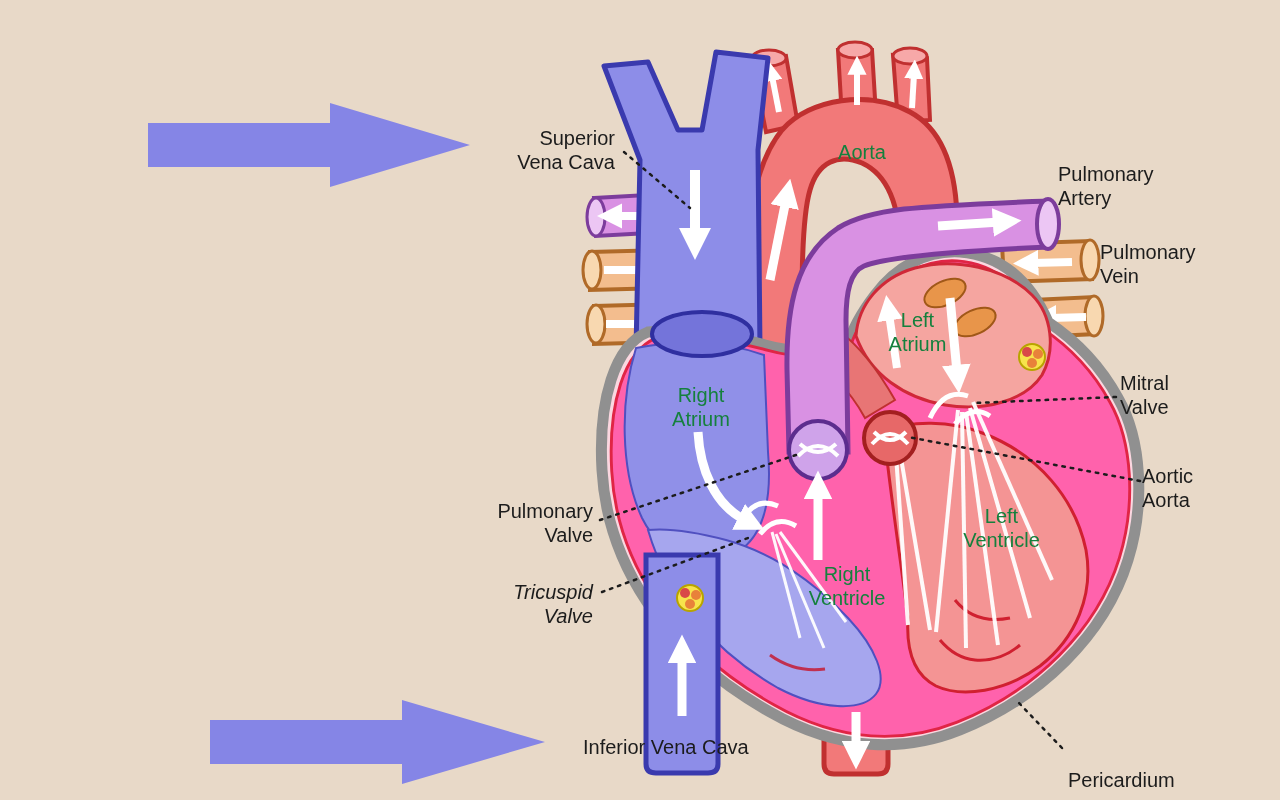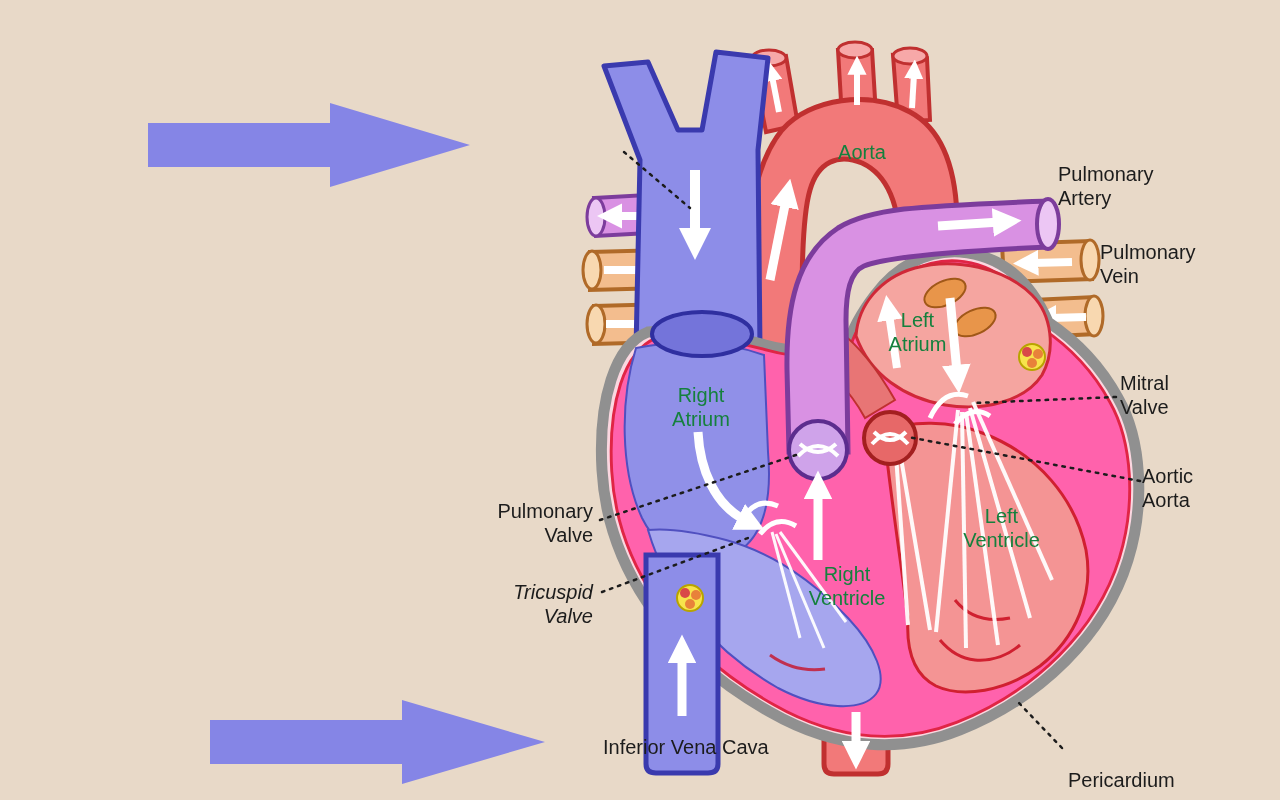--- a/index.html
+++ b/index.html
@@ -179,20 +179,22 @@
   <g stroke="#1c1c1c" stroke-width="2.5" stroke-dasharray="2.5 6" stroke-linecap="round">
     <line x1="624" y1="152" x2="690" y2="208"></line>
     <line x1="1116" y1="397" x2="974" y2="403"></line>
     <line x1="1140" y1="481" x2="908" y2="437"></line>
     <line x1="600" y1="520" x2="796" y2="455"></line>
     <line x1="602" y1="592" x2="748" y2="538"></line>
     <line x1="1062" y1="748" x2="1018" y2="702"></line>
   </g>
 </svg>
 
+<div class="lbl right" style="left:450px;top:126px;width:165px;">Superior
+Vena Cava</div>
 <div class="lbl internal center" style="left:822px;top:140px;width:80px;">Aorta</div>
 <div class="lbl" style="left:1058px;top:162px;width:130px;">Pulmonary
 Artery</div>
 <div class="lbl" style="left:1100px;top:240px;width:120px;">Pulmonary
 Vein</div>
 <div class="lbl internal center" style="left:870px;top:308px;width:95px;">Left
 Atrium</div>
 <div class="lbl internal center" style="left:645px;top:383px;width:112px;">Right
 Atrium</div>
 <div class="lbl" style="left:1120px;top:371px;width:110px;">Mitral
@@ -200,16 +202,16 @@
 <div class="lbl" style="left:1142px;top:464px;width:110px;">Aortic
 Aorta</div>
 <div class="lbl right" style="left:438px;top:499px;width:155px;">Pulmonary
 Valve</div>
 <div class="lbl internal center" style="left:944px;top:504px;width:115px;">Left
 Ventricle</div>
 <div class="lbl internal center" style="left:786px;top:562px;width:122px;">Right
 Ventricle</div>
 <div class="lbl right" style="left:458px;top:580px;width:135px;font-style:italic;">Tricuspid
 Valve</div>
-<div class="lbl" style="left:583px;top:735px;width:210px;margin-left:20px;">Inferior Vena Cava</div>
+<div class="lbl" style="left:583px;top:735px;width:210px;">Inferior Vena Cava</div>
 <div class="lbl" style="left:1068px;top:768px;width:130px;">Pericardium</div>
 
 </div>
 
 </body></html>

